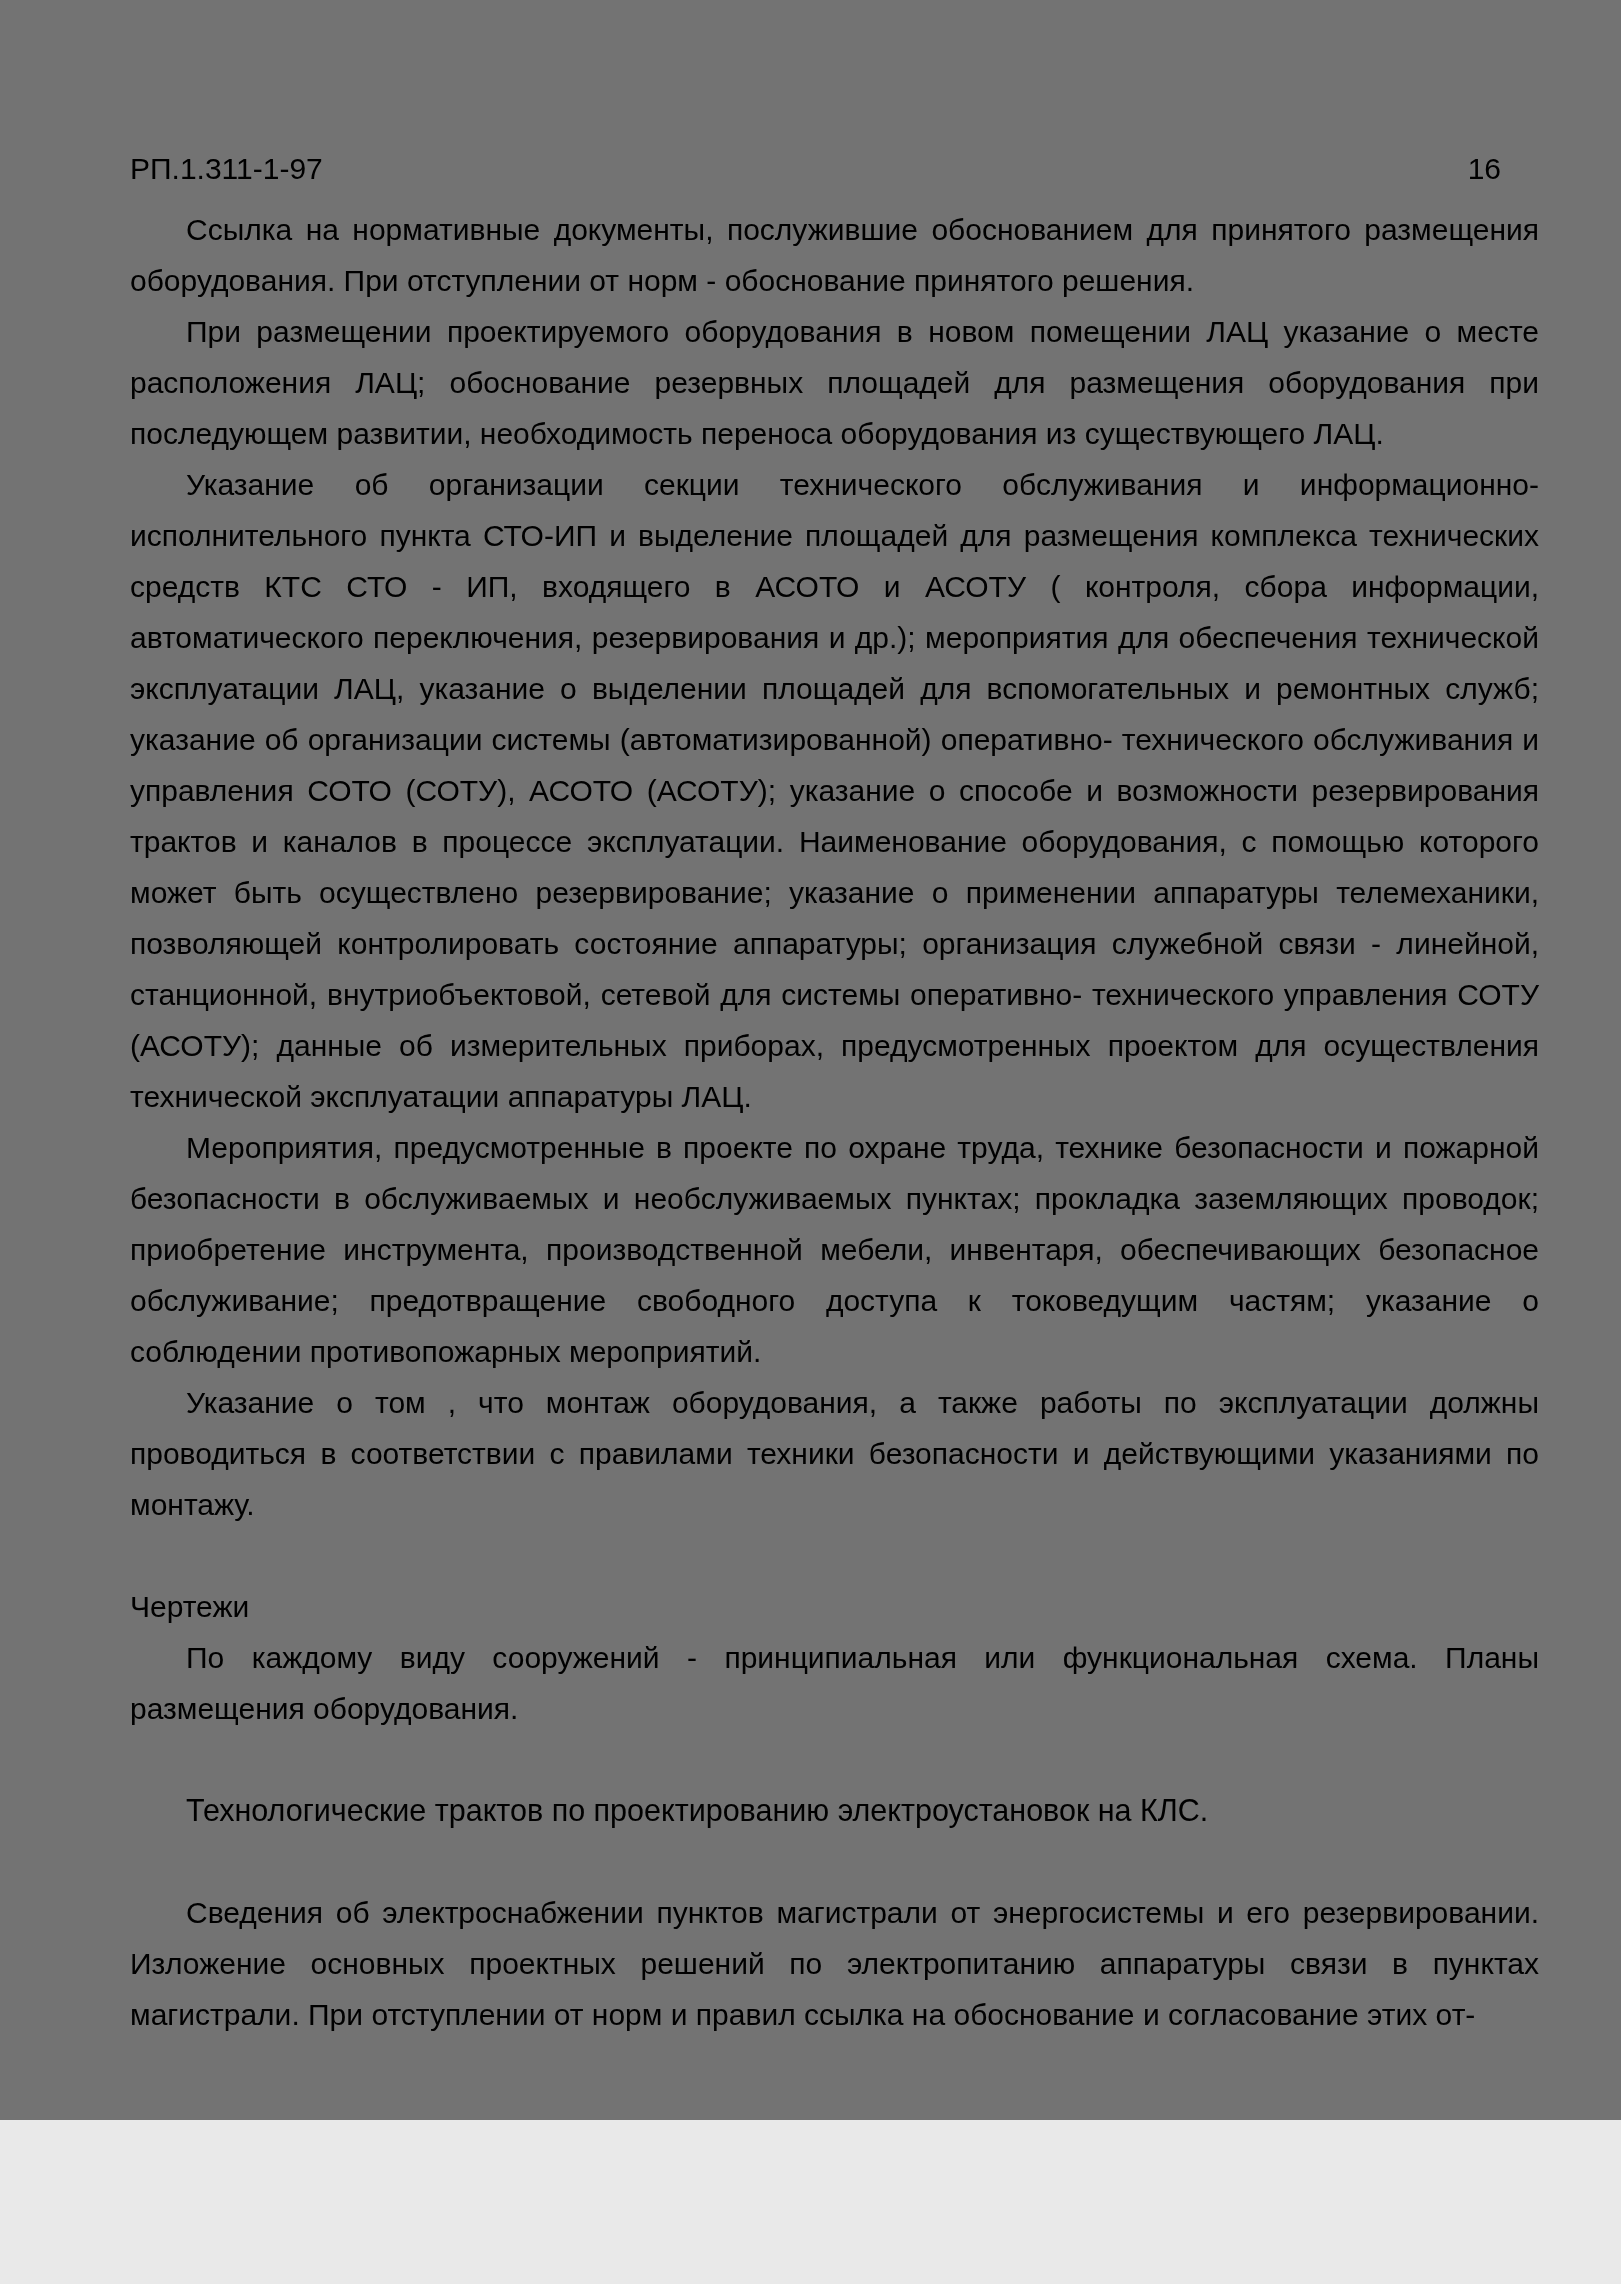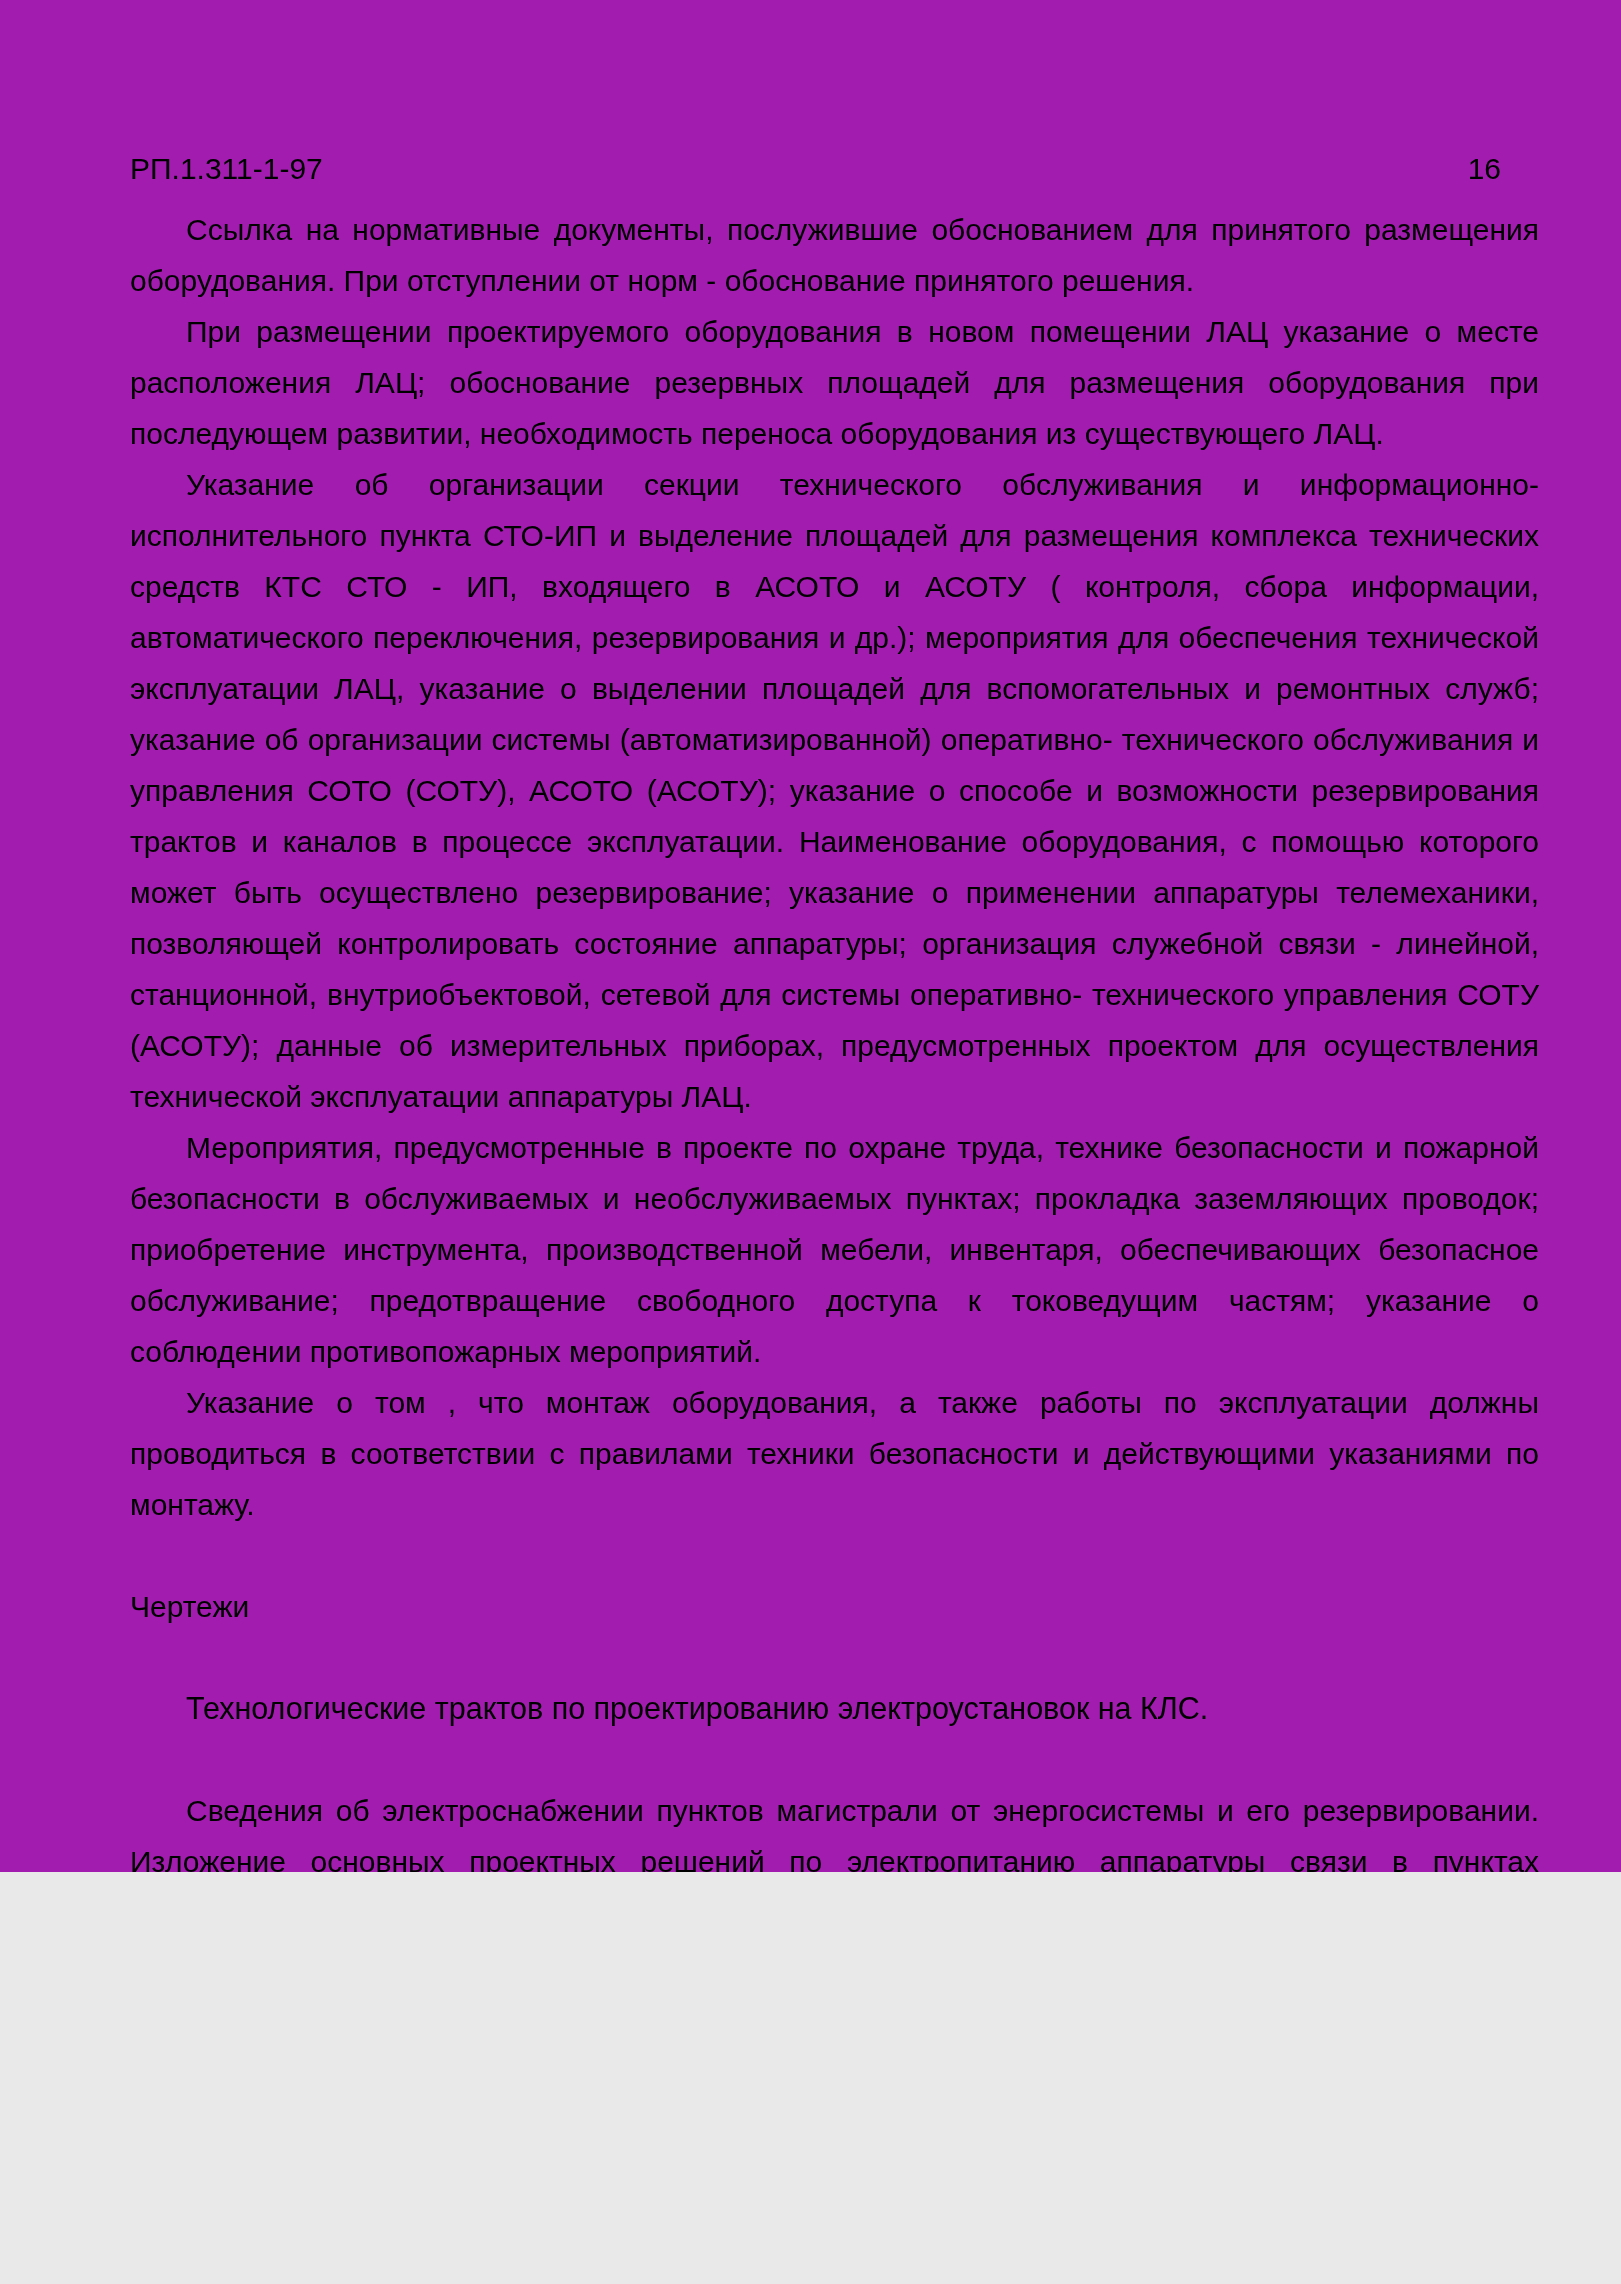--- a/index.html
+++ b/index.html
@@ -3,22 +3,22 @@
 <meta charset="utf-8">
 <style>
   html, body {
     margin: 0;
     padding: 0;
     background: #e9e9e9;
   }
   .page {
     position: relative;
     width: 1622px;
-    height: 1872px;
-    background: #a21caf;
+    height: 2120px;
+    background: #737373;
     color: #000000;
     font-family: "Liberation Sans", "DejaVu Sans", sans-serif;
     overflow: hidden;
   }
   .content {
     position: absolute;
     left: 130px;
     top: 150px;
     width: 1409px;
   }
@@ -91,20 +91,21 @@
 
     <div class="body-text">
       <p class="par">Ссылка на нормативные документы, послужившие обоснованием для принятого размещения оборудования. При отступлении от норм - обоснование принятого решения.</p>
       <p class="par">При размещении проектируемого оборудования в новом помещении ЛАЦ указание о месте расположения ЛАЦ; обоснование резервных площадей для размещения оборудования при последующем развитии, необходимость переноса оборудования из существующего ЛАЦ.</p>
       <p class="par">Указание об организации секции технического обслуживания и информационно- исполнительного пункта СТО-ИП и выделение площадей для размещения комплекса технических средств КТС СТО - ИП, входящего в АСОТО и АСОТУ ( контроля, сбора информации, автоматического переключения, резервирования и др.); мероприятия для обеспечения технической эксплуатации ЛАЦ, указание о выделении площадей для вспомогательных и ремонтных служб; указание об организации системы (автоматизированной) оперативно- технического обслуживания и управления СОТО (СОТУ), АСОТО (АСОТУ); указание о способе и возможности резервирования трактов и каналов в процессе эксплуатации. Наименование оборудования, с помощью которого может быть осуществлено резервирование; указание о применении аппаратуры телемеханики, позволяющей контролировать состояние аппаратуры; организация служебной связи - линейной, станционной, внутриобъектовой, сетевой для системы оперативно- технического управления СОТУ (АСОТУ); данные об измерительных приборах, предусмотренных проектом для осуществления технической эксплуатации аппаратуры ЛАЦ.</p>
       <p class="par">Мероприятия, предусмотренные в проекте по охране труда, технике безопасности и пожарной безопасности в обслуживаемых и необслуживаемых пунктах; прокладка заземляющих проводок; приобретение инструмента, производственной мебели, инвентаря, обеспечивающих безопасное обслуживание; предотвращение свободного доступа к токоведущим частям; указание о соблюдении противопожарных мероприятий.</p>
       <p class="par">Указание о том , что монтаж оборудования, а также работы по эксплуатации должны проводиться в соответствии с правилами техники безопасности и действующими указаниями по монтажу.</p>
 
       <div class="drawings-heading">Чертежи</div>
 
+      <p class="par">По каждому виду сооружений - принципиальная или функциональная схема. Планы размещения оборудования.</p>
 
       <p class="section-title">Технологические трактов по проектированию электроустановок на КЛС.</p>
 
       <p class="par final-par">Сведения об электроснабжении пунктов магистрали от энергосистемы и его резервировании. Изложение основных проектных решений по электропитанию аппаратуры связи в пунктах магистрали. При отступлении от норм и правил ссылка на обоснование и согласование этих от-</p>
     </div>
 
   </div>
 
   <div class="scan-artifact"></div>
 </div>

